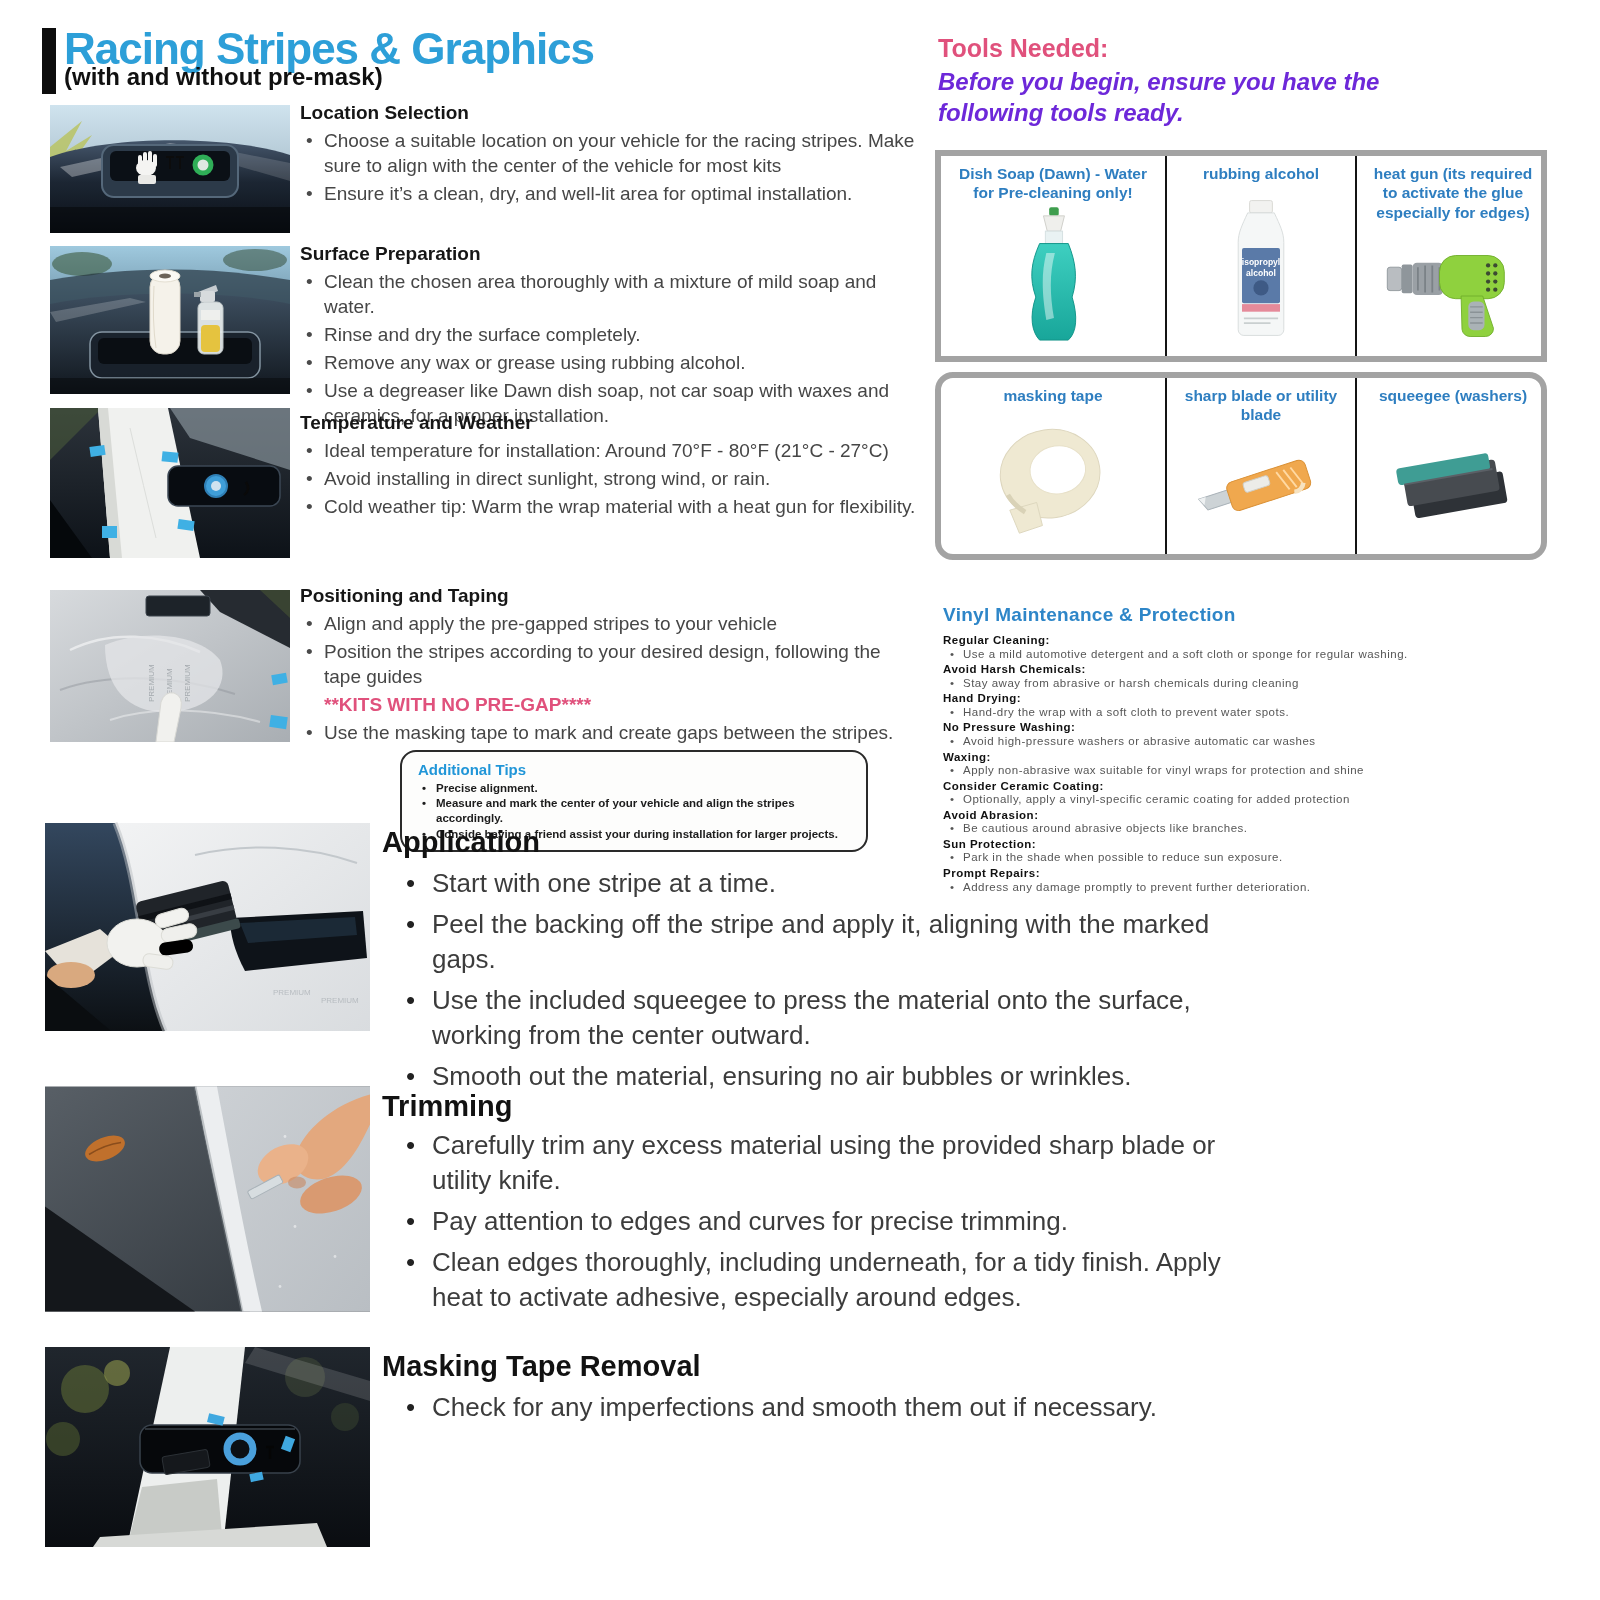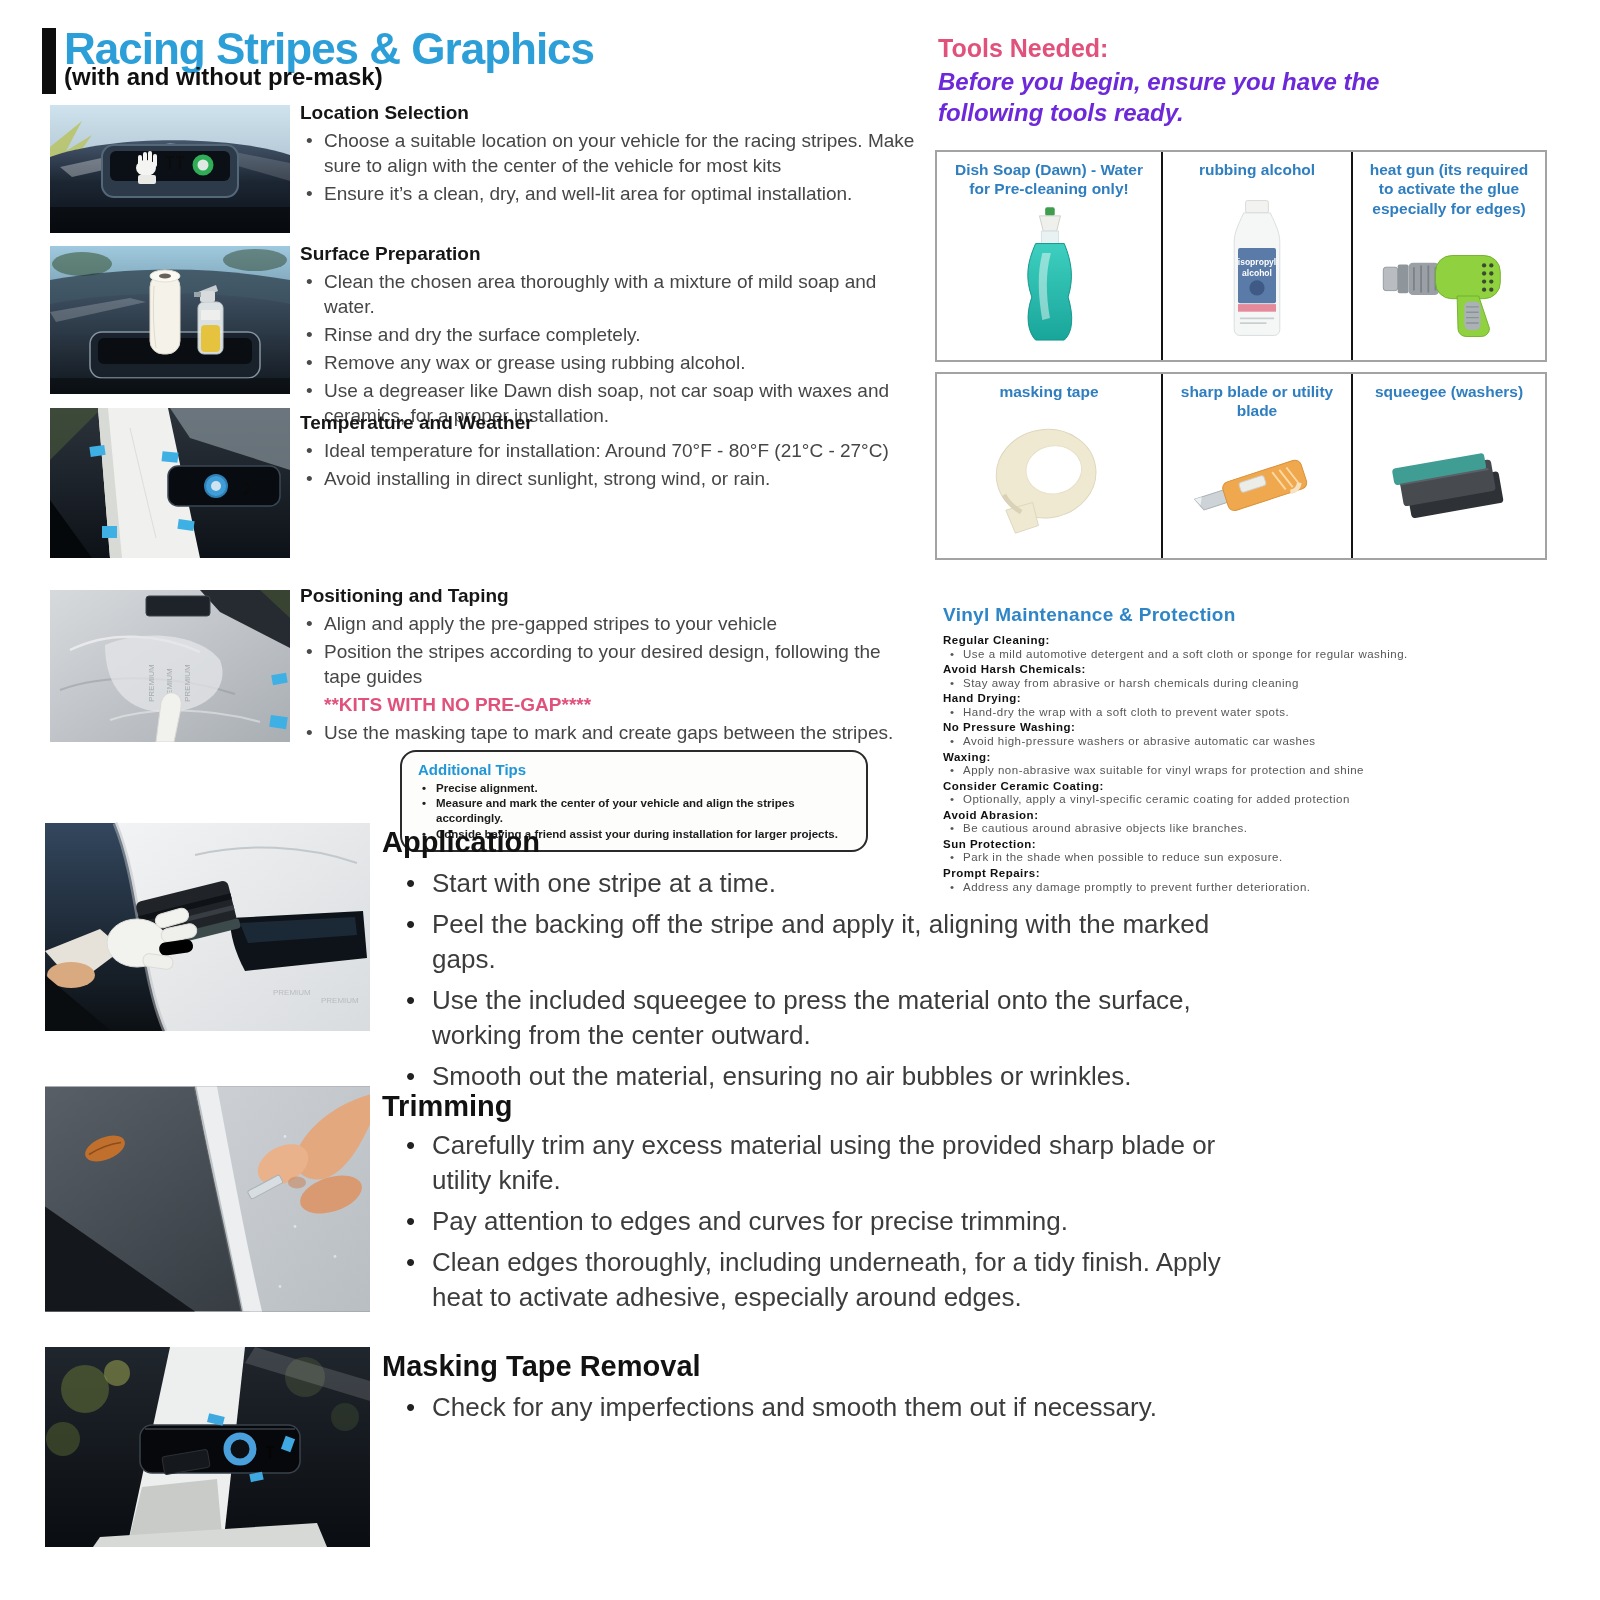--- a/index.html
+++ b/index.html
@@ -29,23 +29,23 @@
   
   .tips-box{position:absolute;left:400px;top:750px;width:468px;min-height:70px;border:2px solid #2a2a2a;border-radius:16px;background:#fdfdfc;padding:9px 16px 8px 16px;}
   .tips-box h4{font-size:15px;font-weight:800;color:var(--tips-blue);margin-bottom:3px;}
   .tips-box ul{list-style:none;}
   .tips-box li{position:relative;padding-left:18px;font-size:11.5px;font-weight:700;color:#1c1c1c;line-height:1.32;}
   .tips-box li::before{content:"•";position:absolute;left:4px;}
 
   
   .tools-title{position:absolute;left:938px;top:34px;font-size:25px;font-weight:800;color:var(--accent-pink);}
   .tools-intro{position:absolute;left:938px;top:66px;width:540px;font-size:24px;font-weight:800;font-style:italic;color:#6d28d9;line-height:1.3;}
-  .tools-grid{position:absolute;left:935px;width:612px;display:grid;grid-template-columns:226px 190px 192px;border:2px solid #a3a3a3;background:#fff;}
+  .tools-grid{position:absolute;left:935px;width:612px;display:grid;grid-template-columns:226px 190px 192px;border:6px solid #a3a3a3;background:#fff;}
   .tools-grid.row1{top:150px;height:212px;}
-  .tools-grid.row2{top:372px;height:188px;}
+  .tools-grid.row2{top:372px;height:188px;border-radius:18px;}
   .tool-cell{border-right:2px solid #141414;display:flex;flex-direction:column;align-items:center;padding:8px 8px 4px 8px;min-width:0;}
   .tool-cell:last-child{border-right:none;}
   .tool-label{font-size:15.5px;font-weight:800;color:var(--tool-label-blue);text-align:center;line-height:1.25;}
   .tool-img{flex:1;display:flex;align-items:center;justify-content:center;width:100%;overflow:hidden;}
   .tool-img svg{max-width:100%;max-height:100%;}
 
   
   .maint{position:absolute;left:943px;top:572px;width:612px;margin-top:32px;}
   .maint h4{font-size:19px;font-weight:800;color:var(--maintenance-blue);letter-spacing:.3px;margin-bottom:8px;}
   .vm-h{font-size:11.5px;font-weight:800;color:#101010;letter-spacing:.5px;line-height:1.18;}
@@ -187,20 +187,21 @@
       </g>
       <path d="M0,92 L42,150 L0,150 Z" fill="#05080b"></path>
     </svg>
   </div>
 
   <div class="step-text" style="left:300px;top:412px;width:618px;">
     <h3>Temperature and Weather</h3>
     <ul>
       <li>Ideal temperature for installation: Around 70°F - 80°F (21°C - 27°C)</li>
       <li>Avoid installing in direct sunlight, strong wind, or rain.</li>
+      <li>Cold weather tip: Warm the wrap material with a heat gun for flexibility.</li>
     </ul>
   </div>
 
   <div class="photo" style="left:50px;top:590px;width:240px;height:152px;">
     <svg viewBox="0 0 240 152">
       <defs>
         <linearGradient id="p4bg" x1="0" y1="0" x2="1" y2="1">
             <stop offset="0" stop-color="#d7dadd"></stop>
             <stop offset="1" stop-color="#a9aeb3"></stop>
           </linearGradient>

